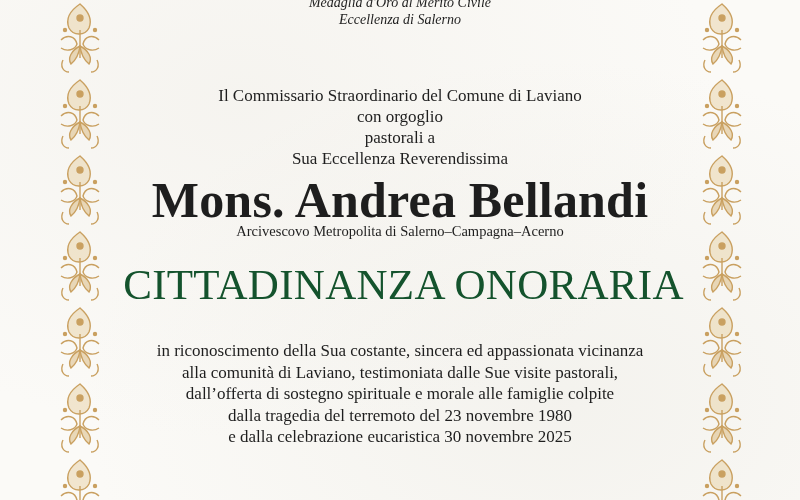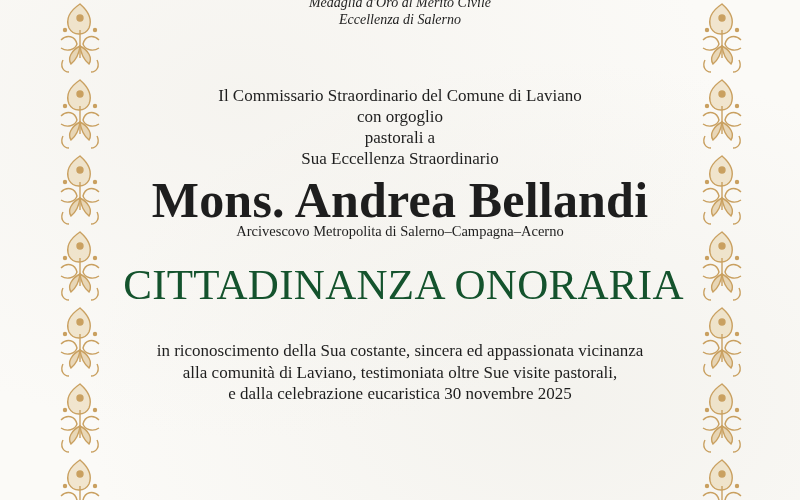--- a/index.html
+++ b/index.html
@@ -72,25 +72,27 @@
 
 <div class="text-block top-lines">
   <span class="line">Medaglia d'Oro al Merito Civile</span>
   <span class="line">Eccellenza di Salerno</span>
 </div>
 
 <div class="text-block intro">
   <span class="line">Il Commissario Straordinario del Comune di Laviano</span>
   <span class="line">con orgoglio</span>
   <span class="line">pastorali a</span>
-  <span class="line">Sua Eccellenza Straordinario</span>
+  <span class="line">Sua Eccellenza Reverendissima</span>
 </div>
 
 <div class="text-block name">Mons. Andrea Bellandi</div>
 <div class="text-block subtitle">Arcivescovo Metropolita di Salerno–Campagna–Acerno</div>
 
 <div class="text-block honor">CITTADINANZA ONORARIA</div>
 
 <div class="text-block body-text">
   <span class="line">in riconoscimento della Sua costante, sincera ed appassionata vicinanza</span>
-  <span class="line">alla comunità di Laviano, testimoniata oltre Sue visite pastorali,</span>
+  <span class="line">alla comunità di Laviano, testimoniata dalle Sue visite pastorali,</span>
+  <span class="line">dall’offerta di sostegno spirituale e morale alle famiglie colpite</span>
+  <span class="line">dalla tragedia del terremoto del 23 novembre 1980</span>
   <span class="line">e dalla celebrazione eucaristica 30 novembre 2025</span>
 </div>
 
 </body></html>

